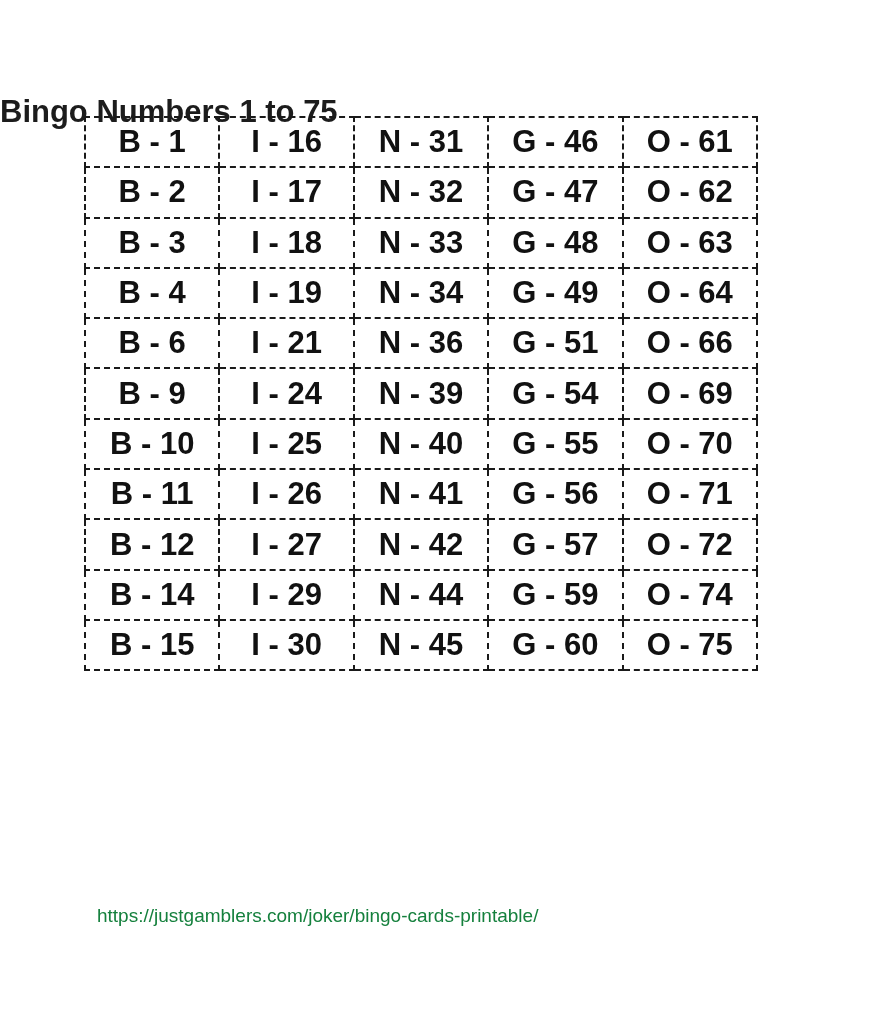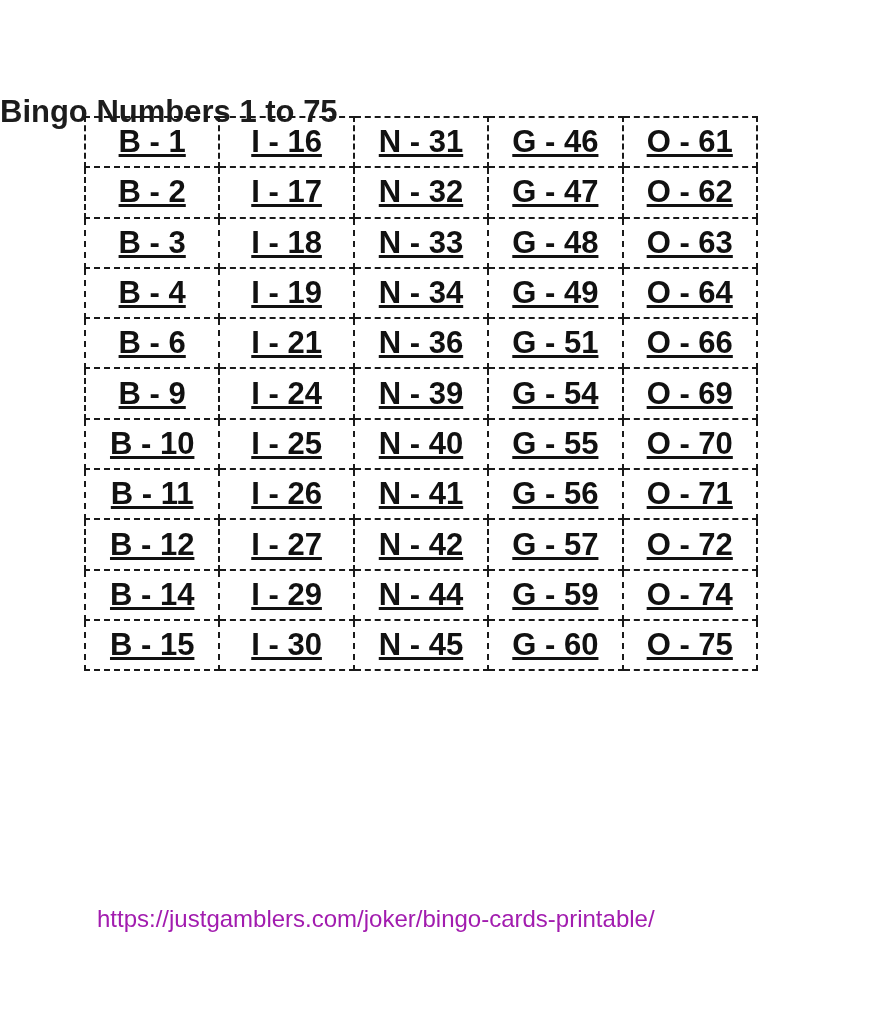--- a/index.html
+++ b/index.html
@@ -8,32 +8,31 @@
       font-family: "Liberation Sans", "DejaVu Sans", sans-serif; color: #111111;
     }
     .title {
       position: absolute; left: 0; width: 838px; top: 50px;
       font-size: 31px; font-weight: bold; color: #1c1c1c; margin-top: 44px;
     }
     table.bingo {
       position: absolute; left: 84px; top: 116px;
       border-collapse: collapse; table-layout: fixed;
       width: 672px;
-      text-decoration: underline;
     }
     table.bingo td {
       width: 134.4px; height: 50.3px; padding: 0;
       border: 2px dashed #1a1a1a;
       text-align: center; vertical-align: middle;
       font-size: 31px; font-weight: bold; color: #111111;
       box-sizing: border-box;
     }
     .url {
       position: absolute; left: 97px; top: 905px;
-      font-size: 24px; color: #a21caf;
+      font-size: 19px; color: #15803d;
     }
   </style>
 </head>
 <body>
 
 <div class="title">Bingo Numbers 1 to 75</div>
 
 <table class="bingo">
   <tbody id="bingo-body">
       <tr>

